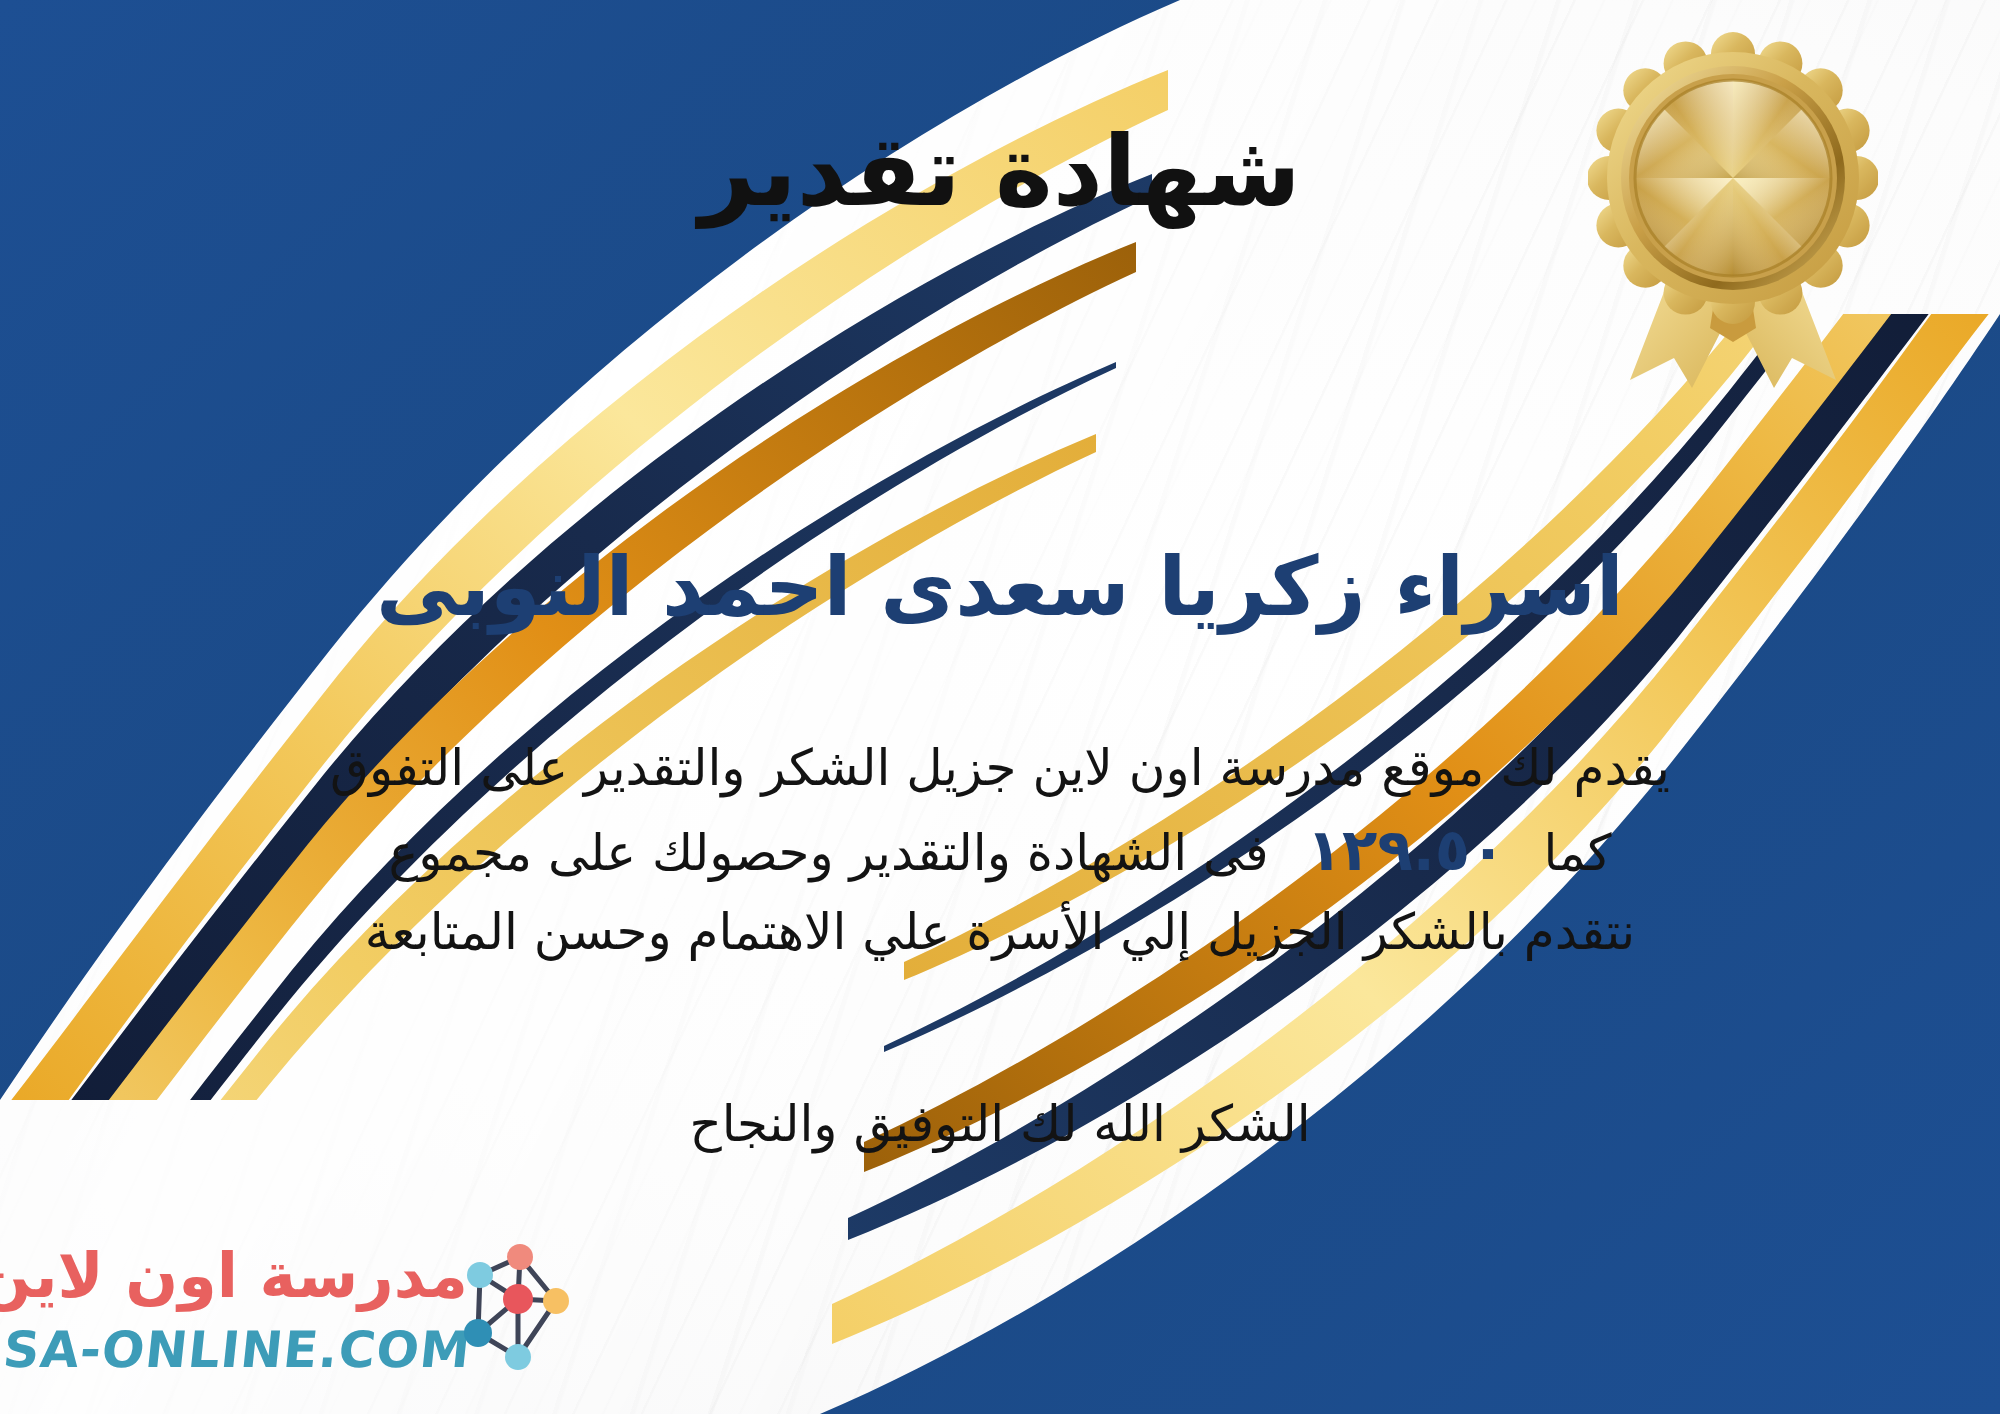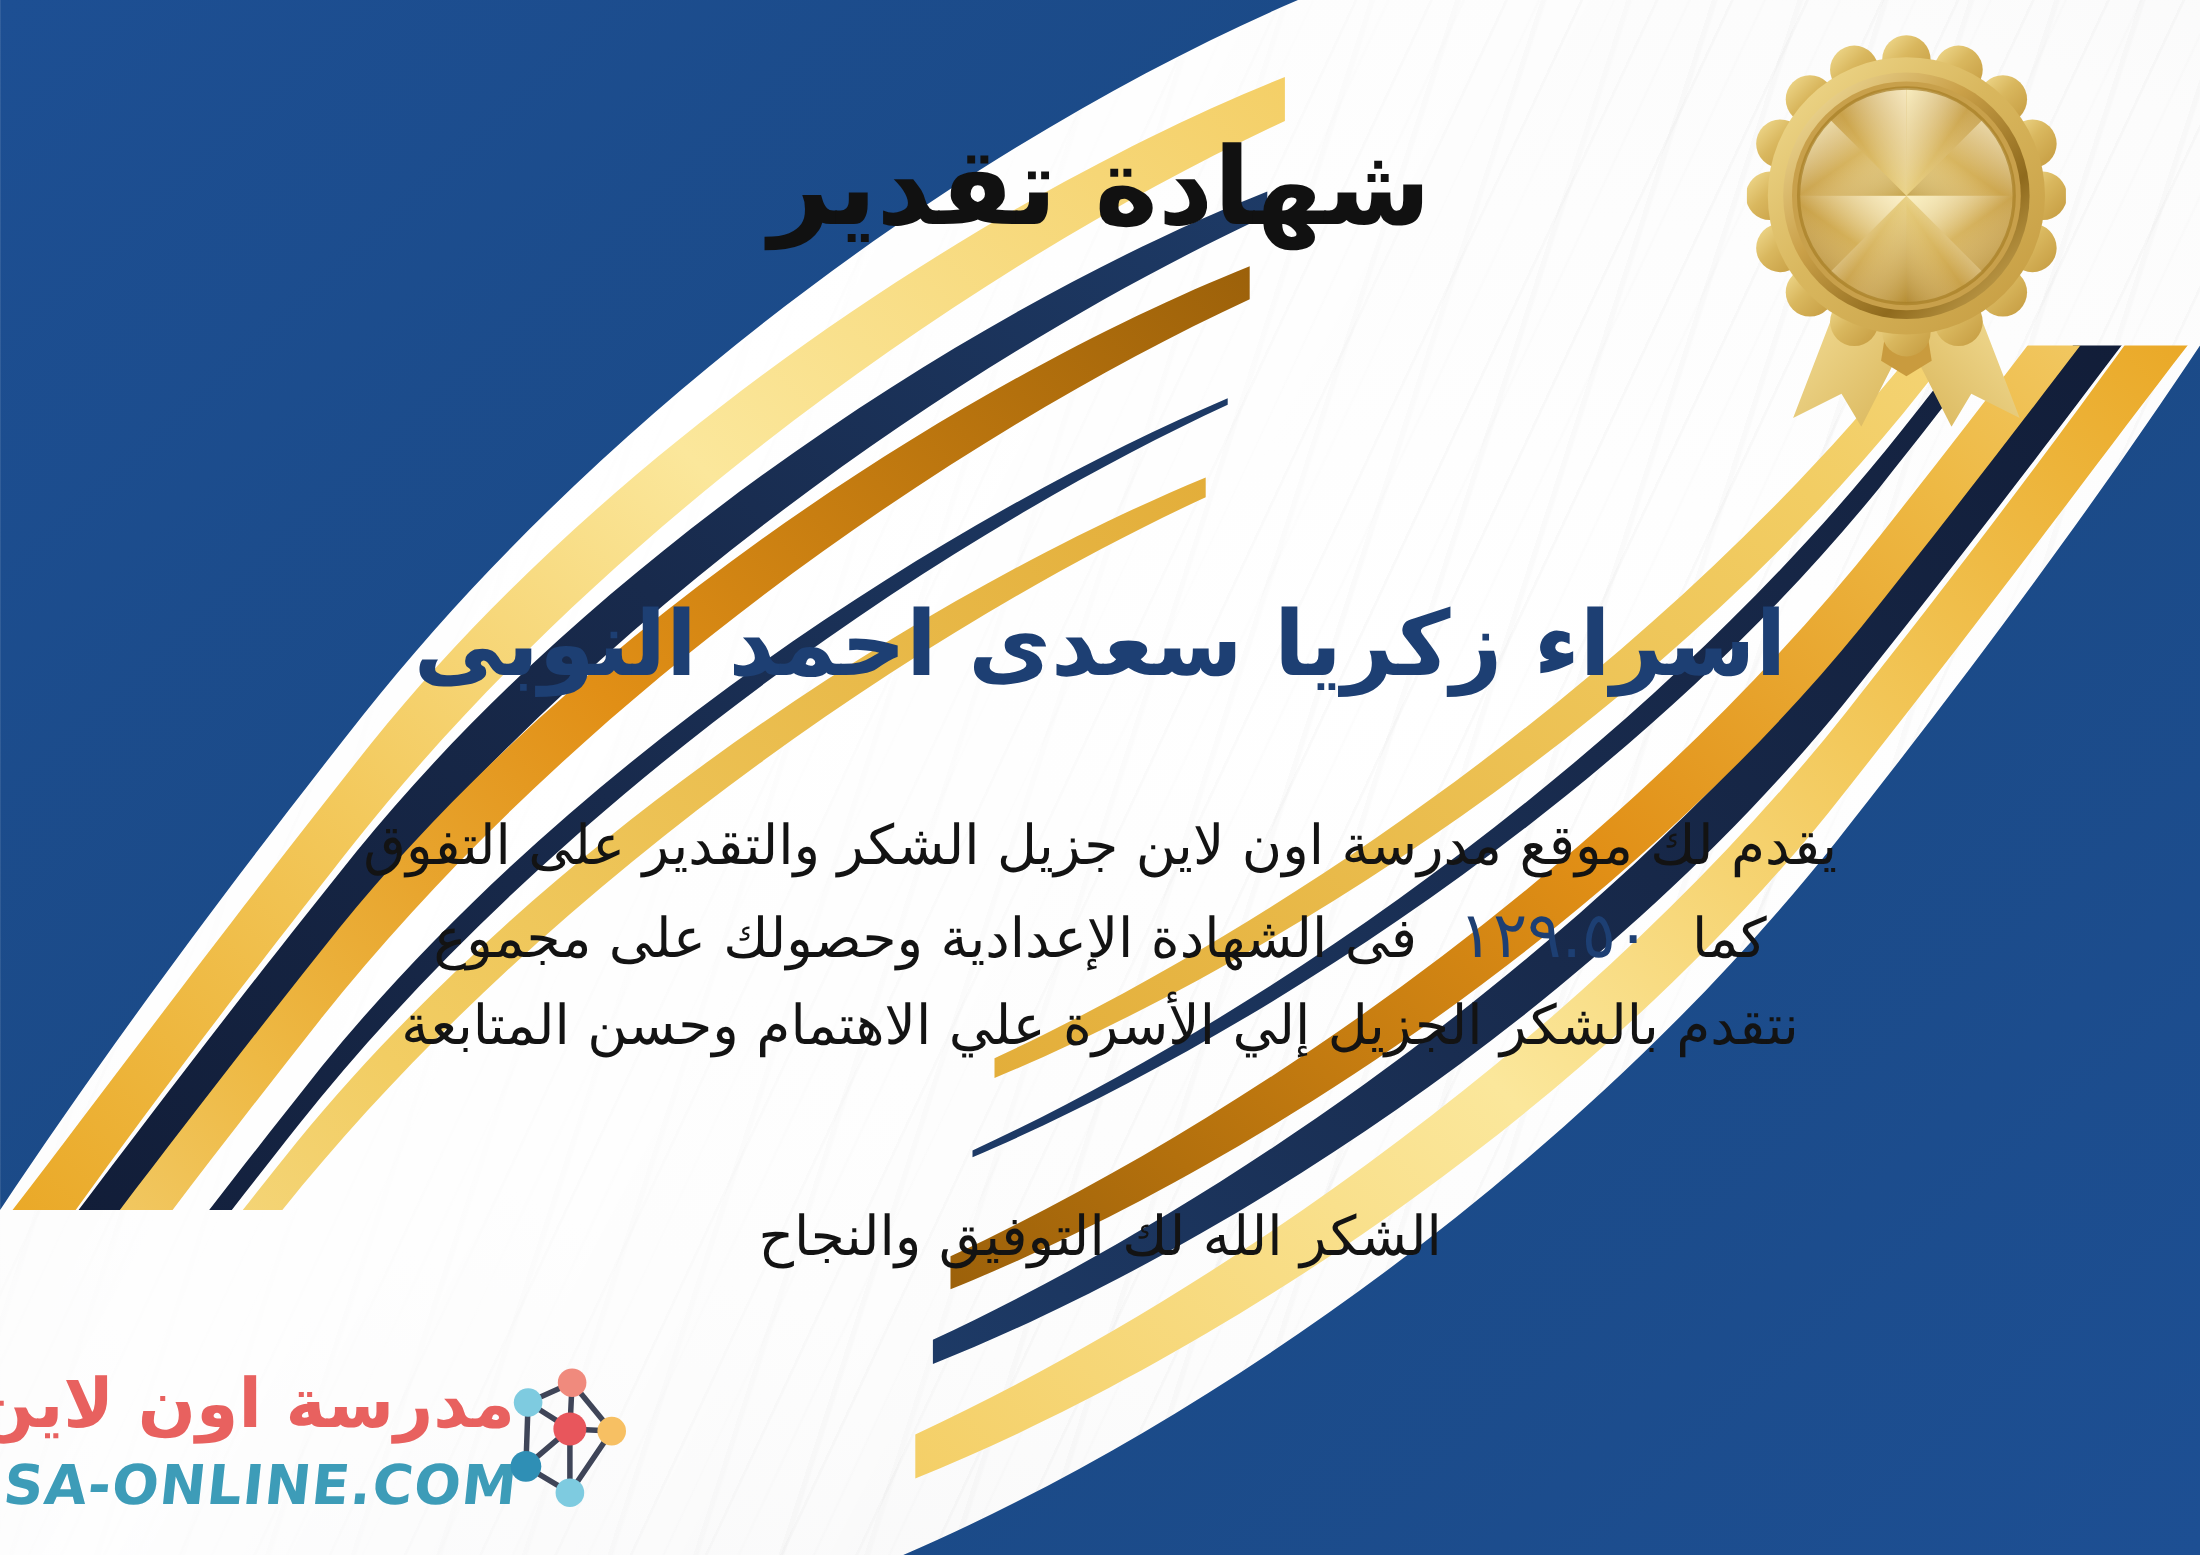--- a/index.html
+++ b/index.html
@@ -80,21 +80,21 @@
     left:40px;right:40px;top:730px;
     text-align:center;
     color:#131313;
     font-size:50px;
     line-height:1.52;
     font-weight:400;
   }
   .body-line{white-space:nowrap;}
   .score{
     color:#1d3f73;
-    font-weight:400;
+    font-weight:700;
     font-size:58px;
     padding:0 22px;
     letter-spacing:1px;
   }
   .closing{
     position:absolute;
     left:0;right:0;top:1095px;
     text-align:center;
     color:#131313;
     font-size:50px;
@@ -273,21 +273,21 @@
 
   <div class="title">شهادة تقدير</div>
 
   <div class="student-name">اسراء زكريا سعدى احمد النوبى</div>
 
   <div class="body-block">
     <div class="body-line">يقدم لك موقع مدرسة اون لاين جزيل الشكر  والتقدير على التفوق</div>
     <div class="body-line">
       <span>كما</span>
       <span class="score">١٢٩.٥٠</span>
-      <span>فى الشهادة الإعدادية وحصولك على مجموع</span>
+      <span>فى الشهادة والتقدير وحصولك على مجموع</span>
     </div>
     <div class="body-line">نتقدم  بالشكر الجزيل إلي الأسرة علي الاهتمام وحسن المتابعة</div>
   </div>
 
   <div class="closing">الشكر الله لك التوفيق  والنجاح</div>
 
   <div id="logo">
     <div class="logo-ar">مدرسة اون لاين</div>
     <div class="logo-en">MADRSA-ONLINE.COM</div>
     <svg id="logo-mark" viewBox="0 0 115 150">

